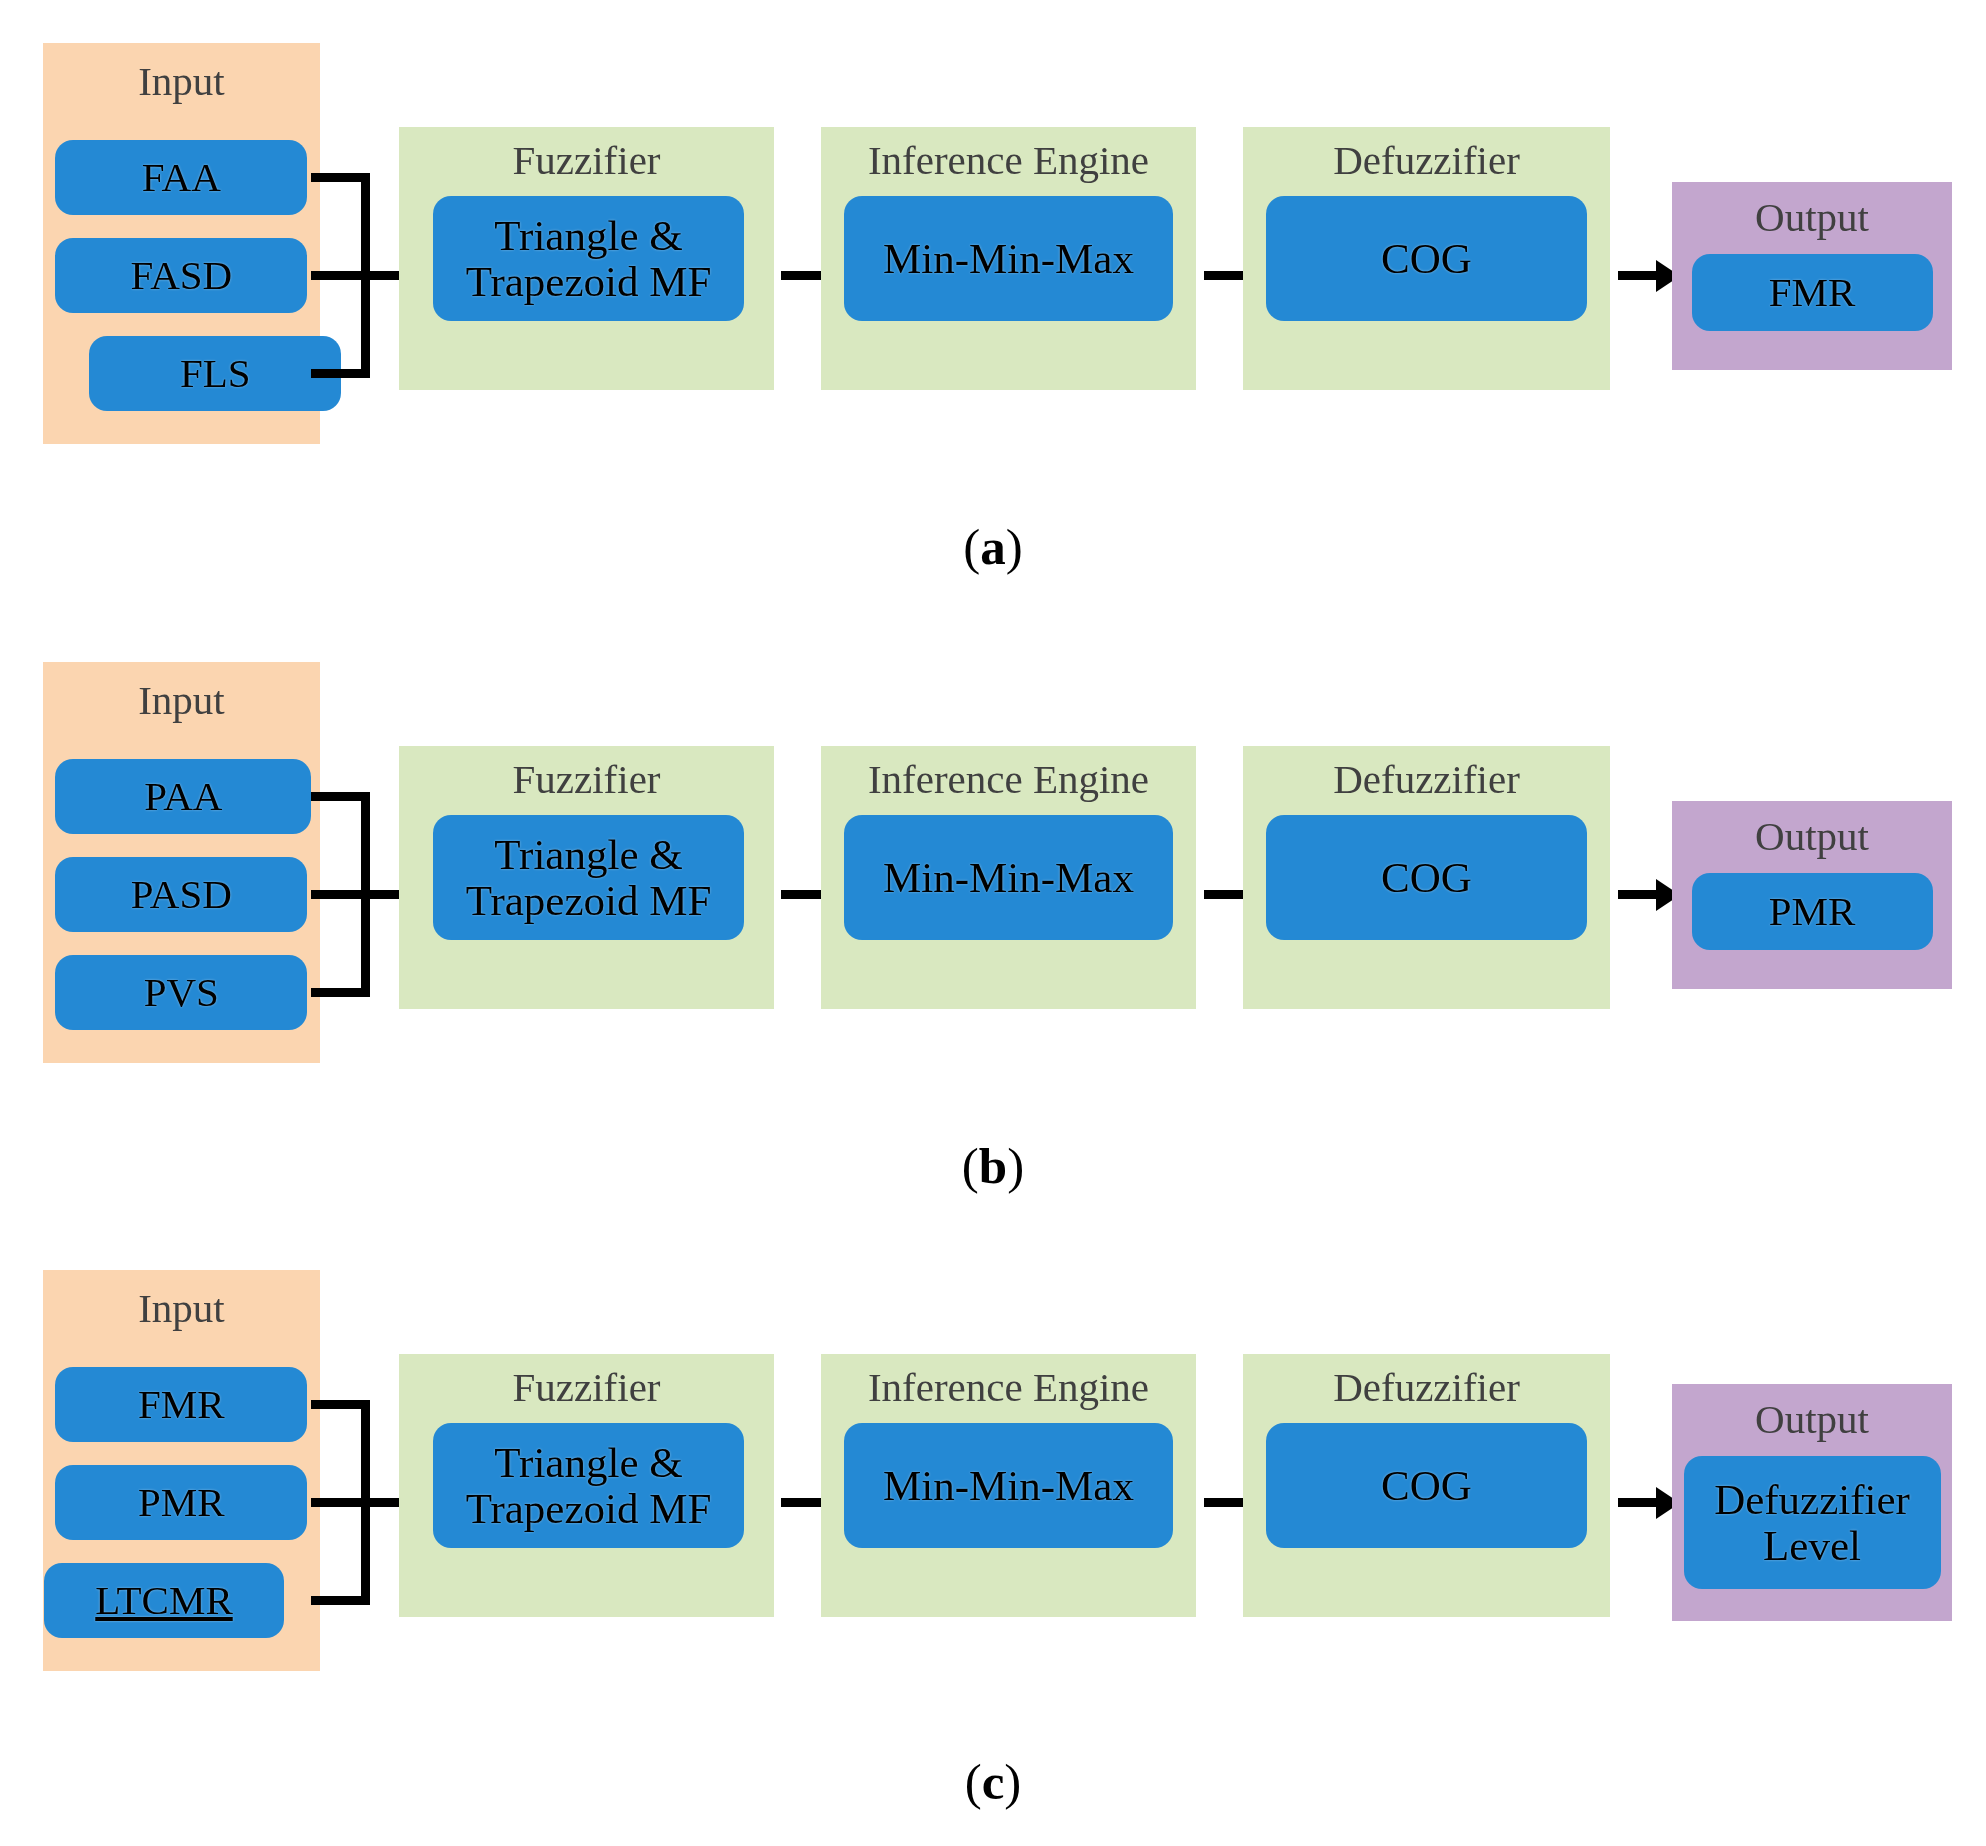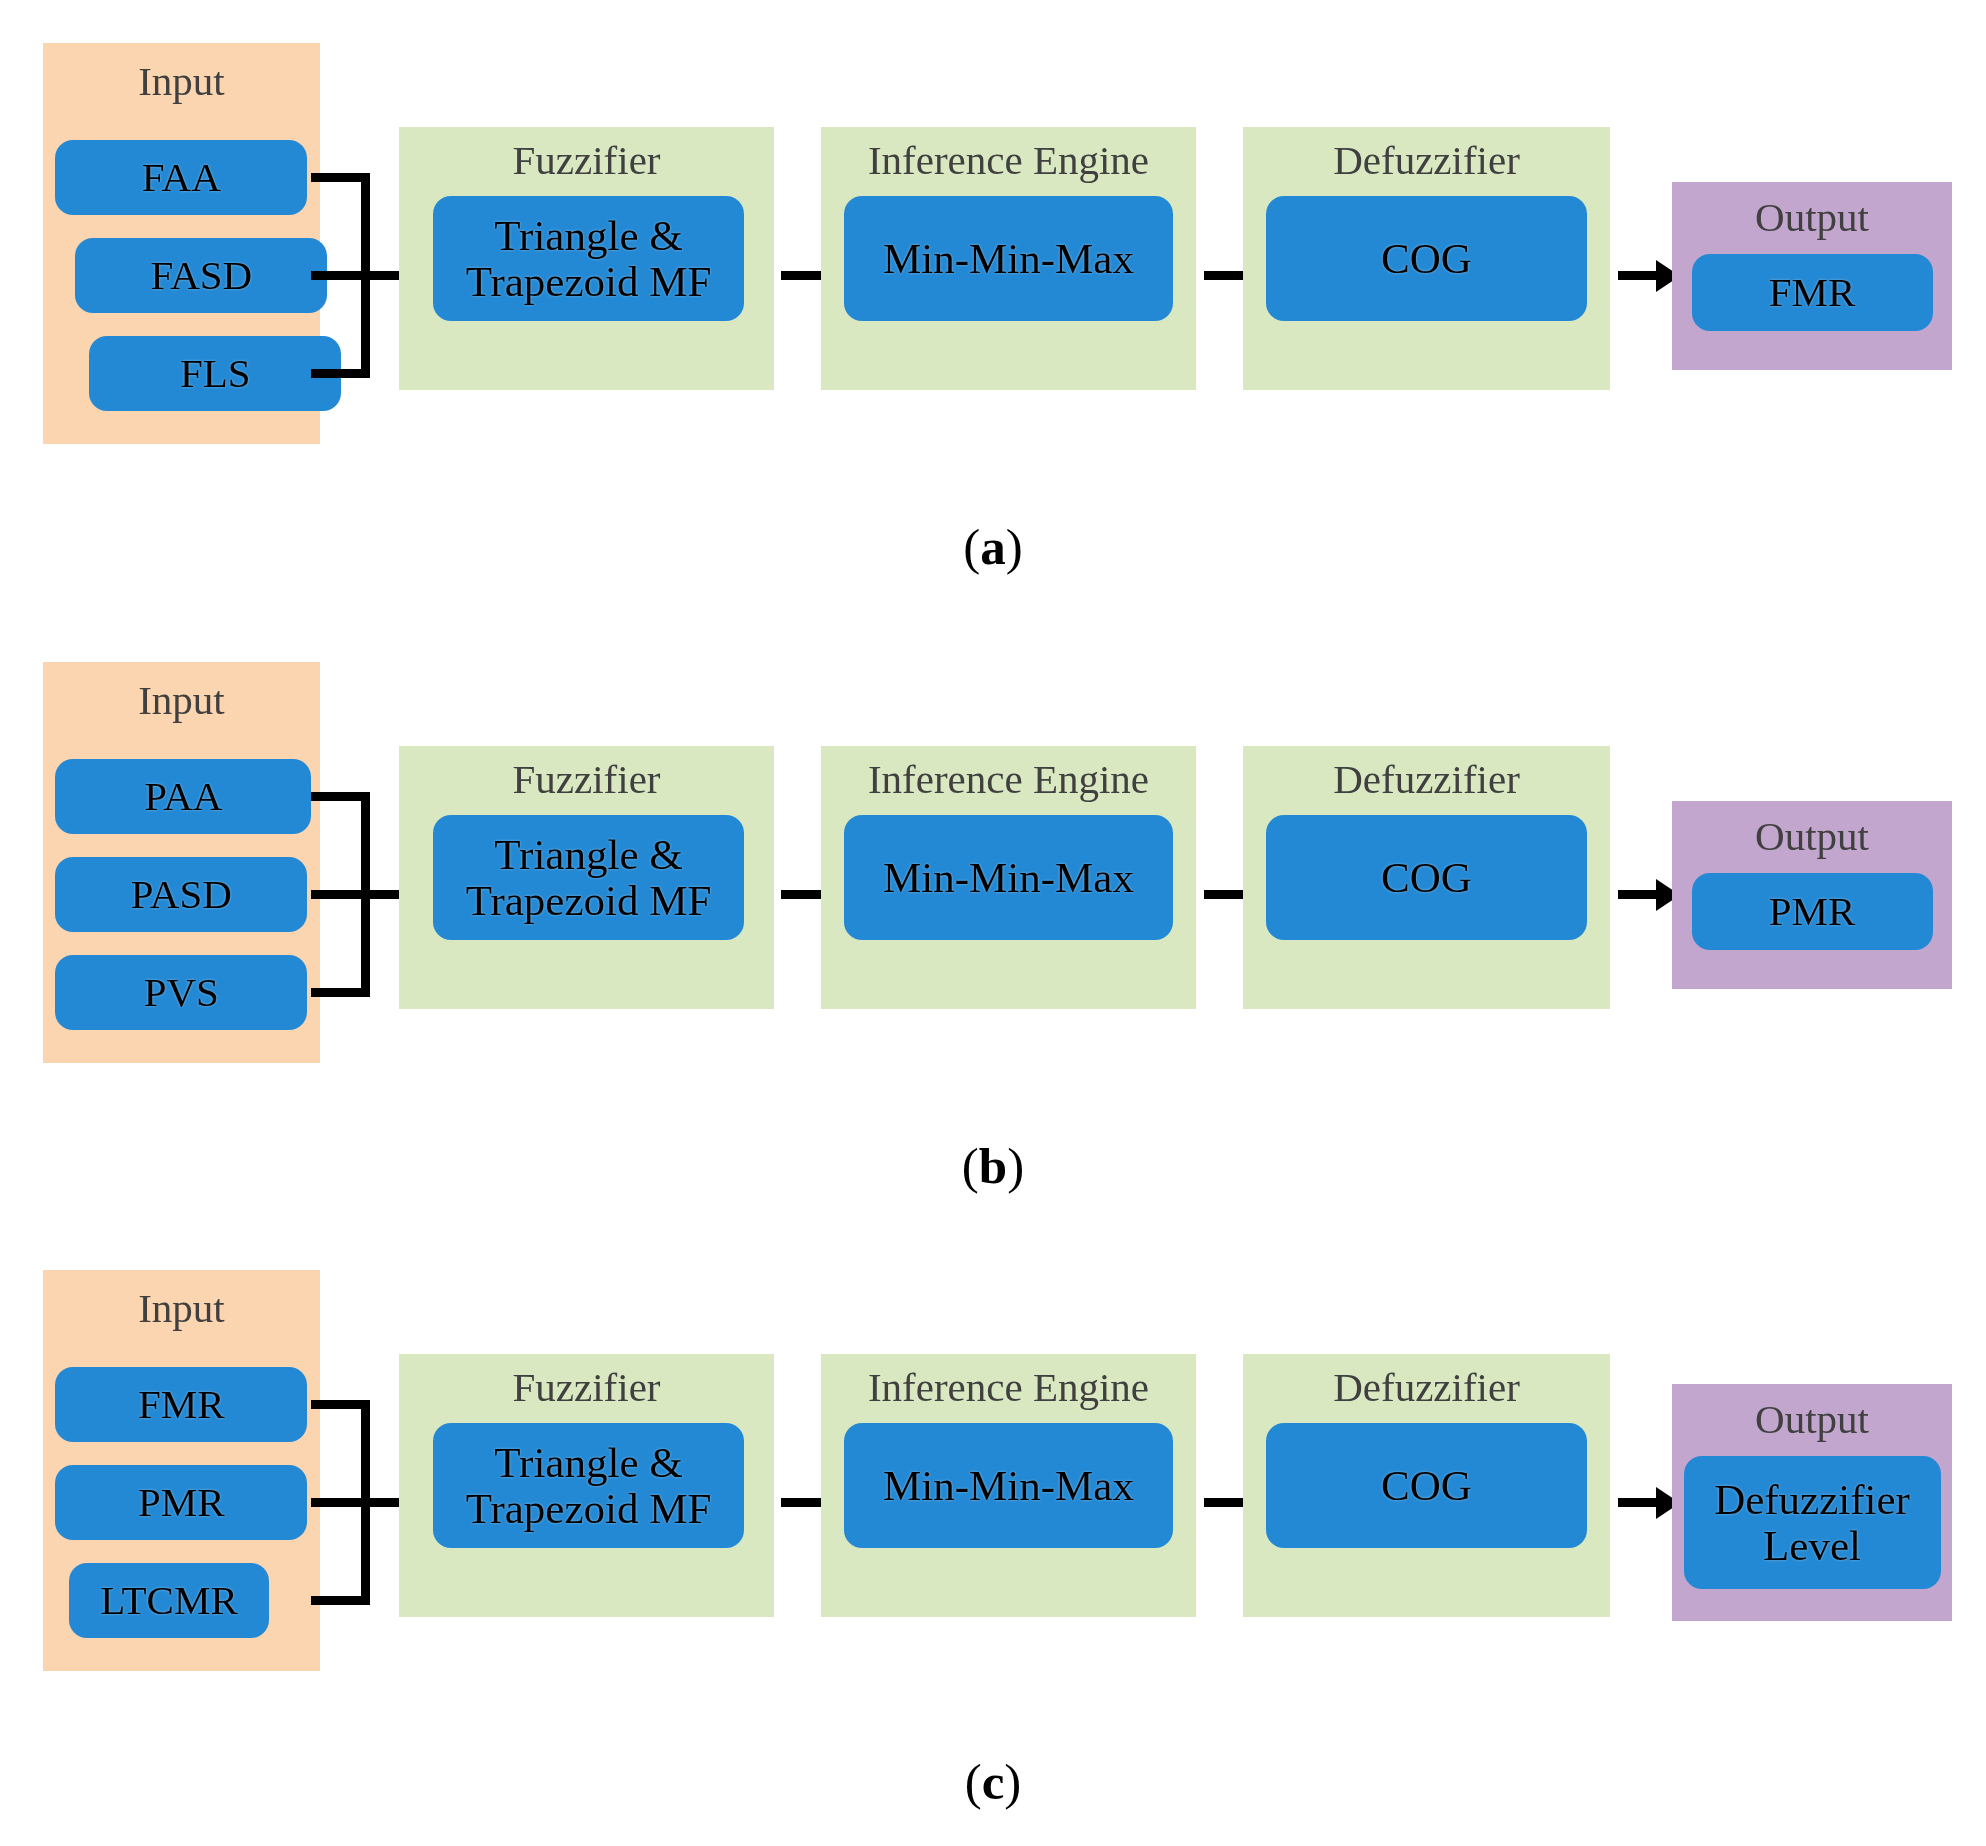--- a/index.html
+++ b/index.html
@@ -98,21 +98,21 @@
   .caption b { font-weight: bold; }
 </style>
 </head>
 <body>
 
 <div class="panel" style="top:0;height:606px;">
 
   <div class="group group-input" style="left:43px; top:43px; width:277px; height:401px;">
     <div class="group-title" style="top:18px;">Input</div>
     <div class="node small" style="left:12.3px; top:97px; width:252px; height:75px;">FAA</div>
-    <div class="node small" style="left:12.3px; top:195px; width:252px; height:75px;margin-left:20px;">FASD</div>
+    <div class="node small" style="left:12.3px; top:195px; width:252px; height:75px;">FASD</div>
     <div class="node small" style="left:12.3px; top:293px; width:252px; height:75px;margin-left:34px;">FLS</div>
   </div>
 
   <div class="hline" style="left:311px; top:173px; width:59px;"></div>
   <div class="hline" style="left:311px; top:271px; width:59px;"></div>
   <div class="hline" style="left:311px; top:369px; width:59px;"></div>
   <div class="vline" style="left:361px; top:173px; height:205px;"></div>
   <div class="arrow" style="left:361px; top:271px; width:61px;"></div>
 
   <div class="group group-stage" style="left:399px; top:127px; width:375px; height:263px;">
@@ -197,21 +197,21 @@
     <span>(</span><b>b</b><span>)</span>
   </div>
 </div>
 
 <div class="panel" style="top:1227px;height:619px;">
 
   <div class="group group-input" style="left:43px; top:43px; width:277px; height:401px;">
     <div class="group-title" style="top:18px;">Input</div>
     <div class="node small" style="left:12.3px; top:97px; width:252px; height:75px;">FMR</div>
     <div class="node small" style="left:12.3px; top:195px; width:252px; height:75px;">PMR</div>
-    <div class="node small" style="left:26px; top:293px; width:200px; height:75px;">LTCMR</div>
+    <div class="node small" style="left:1px; top:293px; width:240px; height:75px;text-decoration:underline;">LTCMR</div>
   </div>
 
   <div class="hline" style="left:311px; top:173px; width:59px;"></div>
   <div class="hline" style="left:311px; top:271px; width:59px;"></div>
   <div class="hline" style="left:311px; top:369px; width:59px;"></div>
   <div class="vline" style="left:361px; top:173px; height:205px;"></div>
   <div class="arrow" style="left:361px; top:271px; width:61px;"></div>
 
   <div class="group group-stage" style="left:399px; top:127px; width:375px; height:263px;">
     <div class="group-title" style="top:13px;">Fuzzifier</div>

